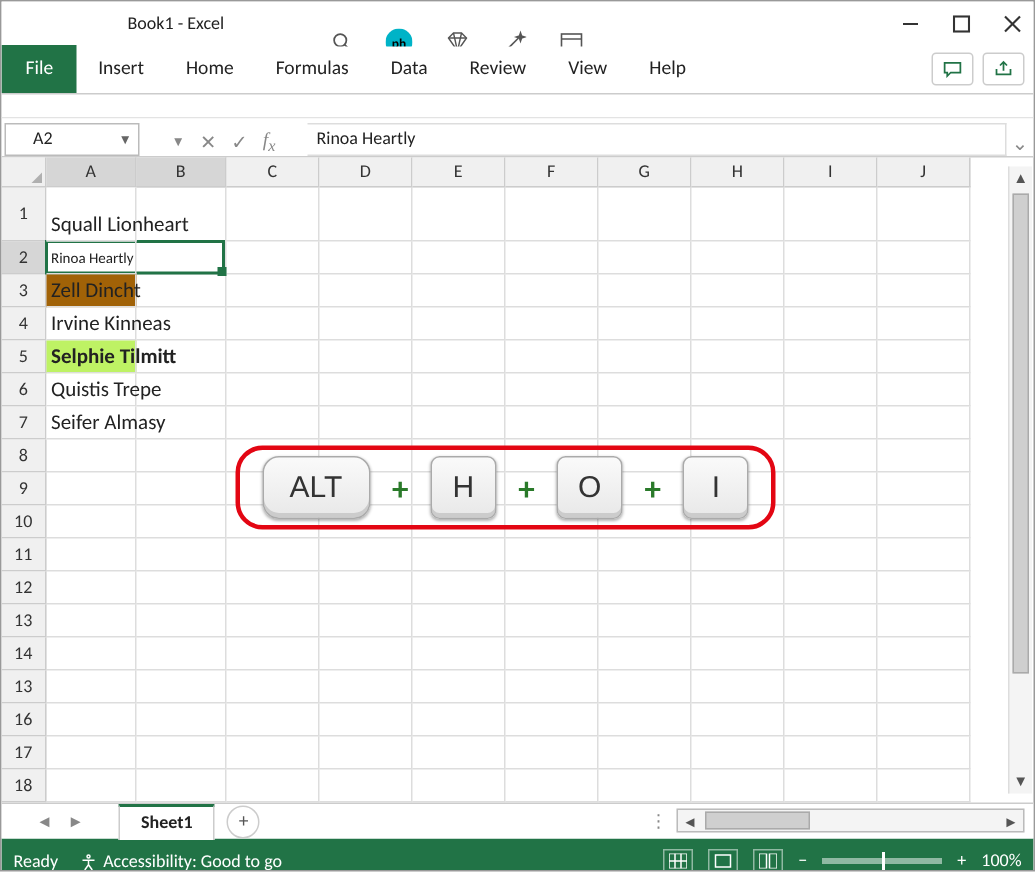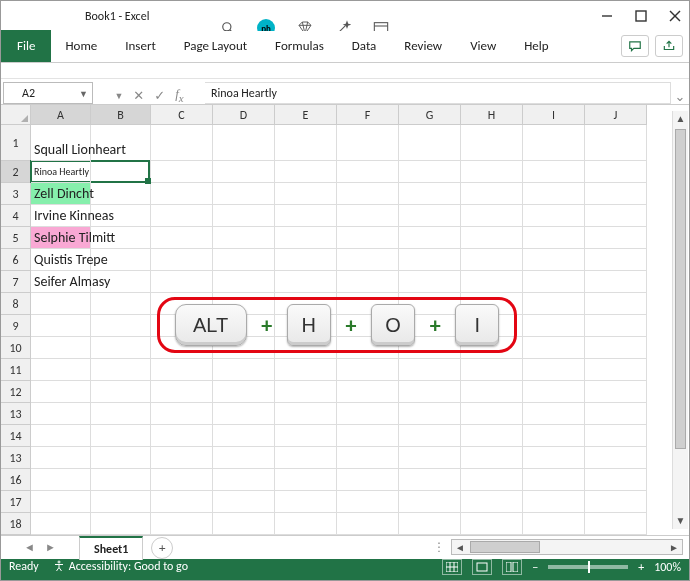--- a/index.html
+++ b/index.html
@@ -64,21 +64,21 @@
   .sheet-nav { width:78px; display:flex; align-items:center; justify-content:center; gap:10px; color:#888; font-size:11px;}
   .sheet-tab { height:24px; border:1px solid #ccc; border-top:2px solid #217346; border-bottom:none; padding:0 14px; line-height:22px; font-size:12px; font-weight:bold; background:#fff;}
   .sheet-add { width:22px; height:22px; border:1px solid #ccc; border-radius:50%; margin-left:8px; display:flex; align-items:center; justify-content:center; font-size:13px; color:#555;}
   .hscroll-holder { position:absolute; right:6px; top:3px; width:250px; height:16px; display:flex; align-items:center; }
   .hscroll-holder .dots{font-size:12px;color:#888;margin-right:6px;}
   .hscroll { flex:1; height:16px; border:1px solid #bbb; display:flex; align-items:center; position:relative; background:#f4f4f4;}
   .hscroll .arrow{width:16px;text-align:center;font-size:10px;color:#555;}
   .hscroll .thumb{width:70px;height:12px;background:#cfcfcf;border:1px solid #aaa;margin-left:2px;}
   
   
-  .statusbar { height:23px; background:#217346; color:#fff; display:flex; align-items:flex-start; font-size:12px; padding:0 8px; justify-content:space-between;}
+  .statusbar { height:23px; background:#217346; color:#fff; display:flex; align-items:flex-end; font-size:12px; padding:0 8px; justify-content:space-between;}
   .statusbar .left{display:flex;align-items:center;gap:14px;}
   .statusbar .right{display:flex;align-items:center;gap:10px;}
   .viewbtn{width:20px;height:16px;border:1px solid rgba(255,255,255,.5);display:flex;align-items:center;justify-content:center;}
   .zoom-slider{width:80px;height:4px;background:rgba(255,255,255,.5);position:relative;}
   .zoom-slider .tk{position:absolute;left:50%;top:-4px;width:2px;height:12px;background:#fff;}
   
   
   .vscroll { position:absolute; right:1px; top:110px; width:16px; height:418px; background:#f4f4f4; border-left:1px solid #ddd;}
   .vscroll .arrow{height:16px;text-align:center;font-size:10px;color:#555;line-height:16px;}
   .vscroll .thumb{margin:2px;height:320px;background:#cfcfcf;border:1px solid #aaa;}
@@ -137,23 +137,22 @@
         <svg width="12" height="12">
           <line x1="1" y1="1" x2="11" y2="11" stroke="#333" stroke-width="1.4"></line>
           <line x1="11" y1="1" x2="1" y2="11" stroke="#333" stroke-width="1.4"></line>
         </svg>
       </span>
   </div>
 </div>
 
 <div class="ribbon">
   <div class="tab file">File</div>
+  <div class="tab">Insert</div>
   <div class="tab">Home</div>
-  <div class="tab">Insert</div>
-  <div class="tab">Page Layout</div>
   <div class="tab">Formulas</div>
   <div class="tab">Data</div>
   <div class="tab">Review</div>
   <div class="tab">View</div>
   <div class="tab">Help</div>
   <div class="right-btns">
     <div class="rbtn">
         <svg width="14" height="12" viewBox="0 0 24 20" fill="none" stroke="#217346" stroke-width="2">
           <path d="M3 3 H21 V14 H10 L6 18 V14 H3 Z"></path>
         </svg>
@@ -254,21 +253,21 @@
         <div class="cell std"></div>
         <div class="cell std"></div>
         <div class="cell std"></div>
         <div class="cell std"></div>
         <div class="cell std"></div>
         <div class="cell std"></div>
         <div class="cell std"></div>
         <div class="cell std"></div>
       </div>
       <div class="row">
-        <div class="cell A" style="z-index: 1; background: #86efac; position: relative;">Zell Dincht</div>
+        <div class="cell A" style="z-index: 1; background: #a16207; position: relative;">Zell Dincht</div>
         <div class="cell B"></div>
         <div class="cell std"></div>
         <div class="cell std"></div>
         <div class="cell std"></div>
         <div class="cell std"></div>
         <div class="cell std"></div>
         <div class="cell std"></div>
         <div class="cell std"></div>
         <div class="cell std"></div>
       </div>
@@ -278,21 +277,21 @@
         <div class="cell std"></div>
         <div class="cell std"></div>
         <div class="cell std"></div>
         <div class="cell std"></div>
         <div class="cell std"></div>
         <div class="cell std"></div>
         <div class="cell std"></div>
         <div class="cell std"></div>
       </div>
       <div class="row">
-        <div class="cell A" style="z-index: 1; background: #f9a8d4; position: relative;">Selphie Tilmitt</div>
+        <div class="cell A" style="z-index: 1; background: #bef264; position: relative; font-weight: bold;">Selphie Tilmitt</div>
         <div class="cell B"></div>
         <div class="cell std"></div>
         <div class="cell std"></div>
         <div class="cell std"></div>
         <div class="cell std"></div>
         <div class="cell std"></div>
         <div class="cell std"></div>
         <div class="cell std"></div>
         <div class="cell std"></div>
       </div>

